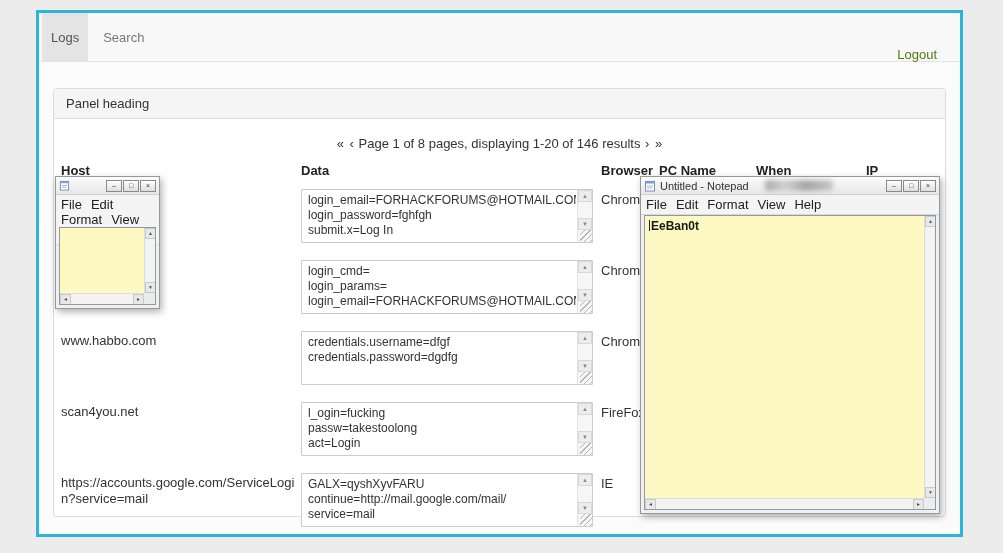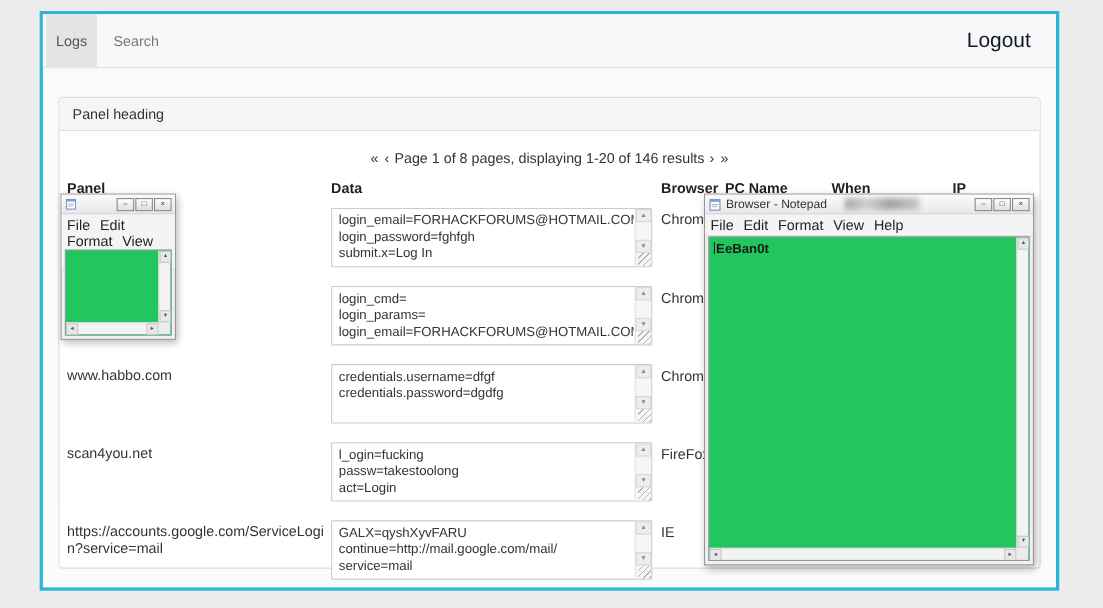--- a/index.html
+++ b/index.html
@@ -16,21 +16,21 @@
     position: absolute; left: 36px; top: 10px; width: 927px; height: 527px;
     border: 3px solid var(--accent, #2cb5d8);
     background: #fbfbfb;
   }
 
   
   .navbar { height: 49px; background: #f8f8f8; border-bottom: 1px solid #e3e3e3; display: flex; align-items: stretch; }
   .brand { line-height: 49px; padding: 0 16px 0 23px; font-size: 17px; color: #333; white-space: nowrap; }
   .nav-tab { line-height: 49px; padding: 0 9px; margin: 0 3px; font-size: 13px; color: #777; cursor: pointer; }
   .nav-tab.active { background: #e4e4e4; color: #555; }
-  .logout { margin-left: auto; line-height: 49px; padding: 0 23px; font-size: 19px; color: #0f172a; cursor: pointer; }
+  .logout { margin-left: auto; line-height: 49px; padding: 17px 23px; font-size: 13px; color: #4d7c0f; cursor: pointer; }
 
   
   .panel { position: absolute; left: 14px; right: 14px; top: 75px; height: 429px; background: #fff; border: 1px solid #ddd; border-radius: 4px; }
   .panel-heading { height: 30px; line-height: 29px; padding: 0 12px; background: #f5f5f5; border-bottom: 1px solid #ddd; border-radius: 3px 3px 0 0; font-size: 13px; color: #333; }
   .pagination { margin-top: 16px; text-align: center; font-size: 13px; color: #333; height: 18px; line-height: 18px; }
   .pg-link { color: #333; cursor: pointer; padding: 0 1px; }
 
   .thead { position: relative; height: 20px; margin-top: 10px; font-weight: bold; font-size: 13px; color: #222; }
   .cell { position: absolute; top: 0; }
   .col-host    { left: 7px;   width: 238px; }
@@ -54,21 +54,21 @@
   .ta-grip { position: absolute; right: 0; bottom: 0; width: 12px; height: 12px; background: repeating-linear-gradient(135deg, transparent 0 3px, #b5b5b5 3px 4px); cursor: nwse-resize; }
 
   
   .win { position: absolute; background: #f0f0f0; border: 1px solid #979797; box-shadow: 2px 3px 7px rgba(0,0,0,.3); z-index: 5; }
   .titlebar { display: flex; align-items: center; gap: 4px; padding: 2px 3px; background: linear-gradient(#fbfbfb, #e7e7e7); border-bottom: 1px solid #cfcfcf; height: 18px; }
   .title { font-size: 11px; color: #333; white-space: nowrap; }
   .winbtns { margin-left: auto; display: flex; gap: 1px; }
   .winbtn { width: 16px; height: 12px; border: 1px solid #8a8a8a; background: linear-gradient(#ffffff, #dedede); font-size: 7px; line-height: 10px; text-align: center; color: #333; cursor: pointer; }
   .menubar { display: flex; flex-wrap: wrap; column-gap: 9px; padding: 2px 5px; background: #f4f4f4; border-bottom: 1px solid #d9d9d9; font-size: 13px; color: #222; }
   .menubar span { cursor: pointer; white-space: nowrap; }
-  .winbody { position: absolute; left: 3px; right: 3px; bottom: 3px; border: 1px solid #8f9aa3; background: #22c55e; overflow: hidden; }
+  .winbody { position: absolute; left: 3px; right: 3px; bottom: 3px; border: 1px solid #8f9aa3; background: #fef9c3; overflow: hidden; }
 
   .win-small { left: 55px; top: 176px; width: 105px; height: 133px; }
   .win-small .winbody { top: 50px; }
 
   .win-large { left: 640px; top: 176px; width: 300px; height: 338px; }
   .win-large .winbody { top: 38px; }
 
   .npad-content { position: absolute; left: 0; top: 0; right: 12px; bottom: 12px; overflow: hidden; padding: 3px 4px; font-size: 12px; font-weight: bold; color: #1a1a1a; }
   .caret { display: inline-block; width: 1px; height: 11px; background: #222; vertical-align: -1px; margin-right: 1px; }
 
@@ -99,21 +99,21 @@
 
     <div class="pagination">
       <span class="pg-link">«</span>
       <span class="pg-link">‹</span>
       <span>Page 1 of 8 pages, displaying 1-20 of 146 results</span>
       <span class="pg-link">›</span>
       <span class="pg-link">»</span>
     </div>
 
     <div class="thead">
-      <div class="cell col-host">Panel</div>
+      <div class="cell col-host">Host</div>
       <div class="cell col-data">Data</div>
       <div class="cell col-browser">Browser</div>
       <div class="cell col-pcname">PC Name</div>
       <div class="cell col-when">When</div>
       <div class="cell col-ip">IP</div>
     </div>
 
     <div class="rows">
 
       <div class="log-row">
@@ -239,21 +239,21 @@
 </div>
 
 <div class="win win-large">
   <div class="titlebar">
     <svg class="np-icon" width="12" height="12" viewBox="0 0 12 12">
       <rect x="1.5" y="1.5" width="9" height="9.5" fill="#ffffff" stroke="#6f8fbf"></rect>
       <rect x="1.5" y="1.5" width="9" height="2" fill="#7aa0d4"></rect>
       <line x1="3" y1="6" x2="9" y2="6" stroke="#aab4c2"></line>
       <line x1="3" y1="8" x2="8" y2="8" stroke="#aab4c2"></line>
     </svg>
-    <div class="title">Browser - Notepad</div>
+    <div class="title">Untitled - Notepad</div>
     <div class="blur-blob"></div>
     <div class="winbtns">
       <div class="winbtn">–</div>
       <div class="winbtn">□</div>
       <div class="winbtn">×</div>
     </div>
   </div>
   <div class="menubar">
     <span>File</span>
     <span>Edit</span>

